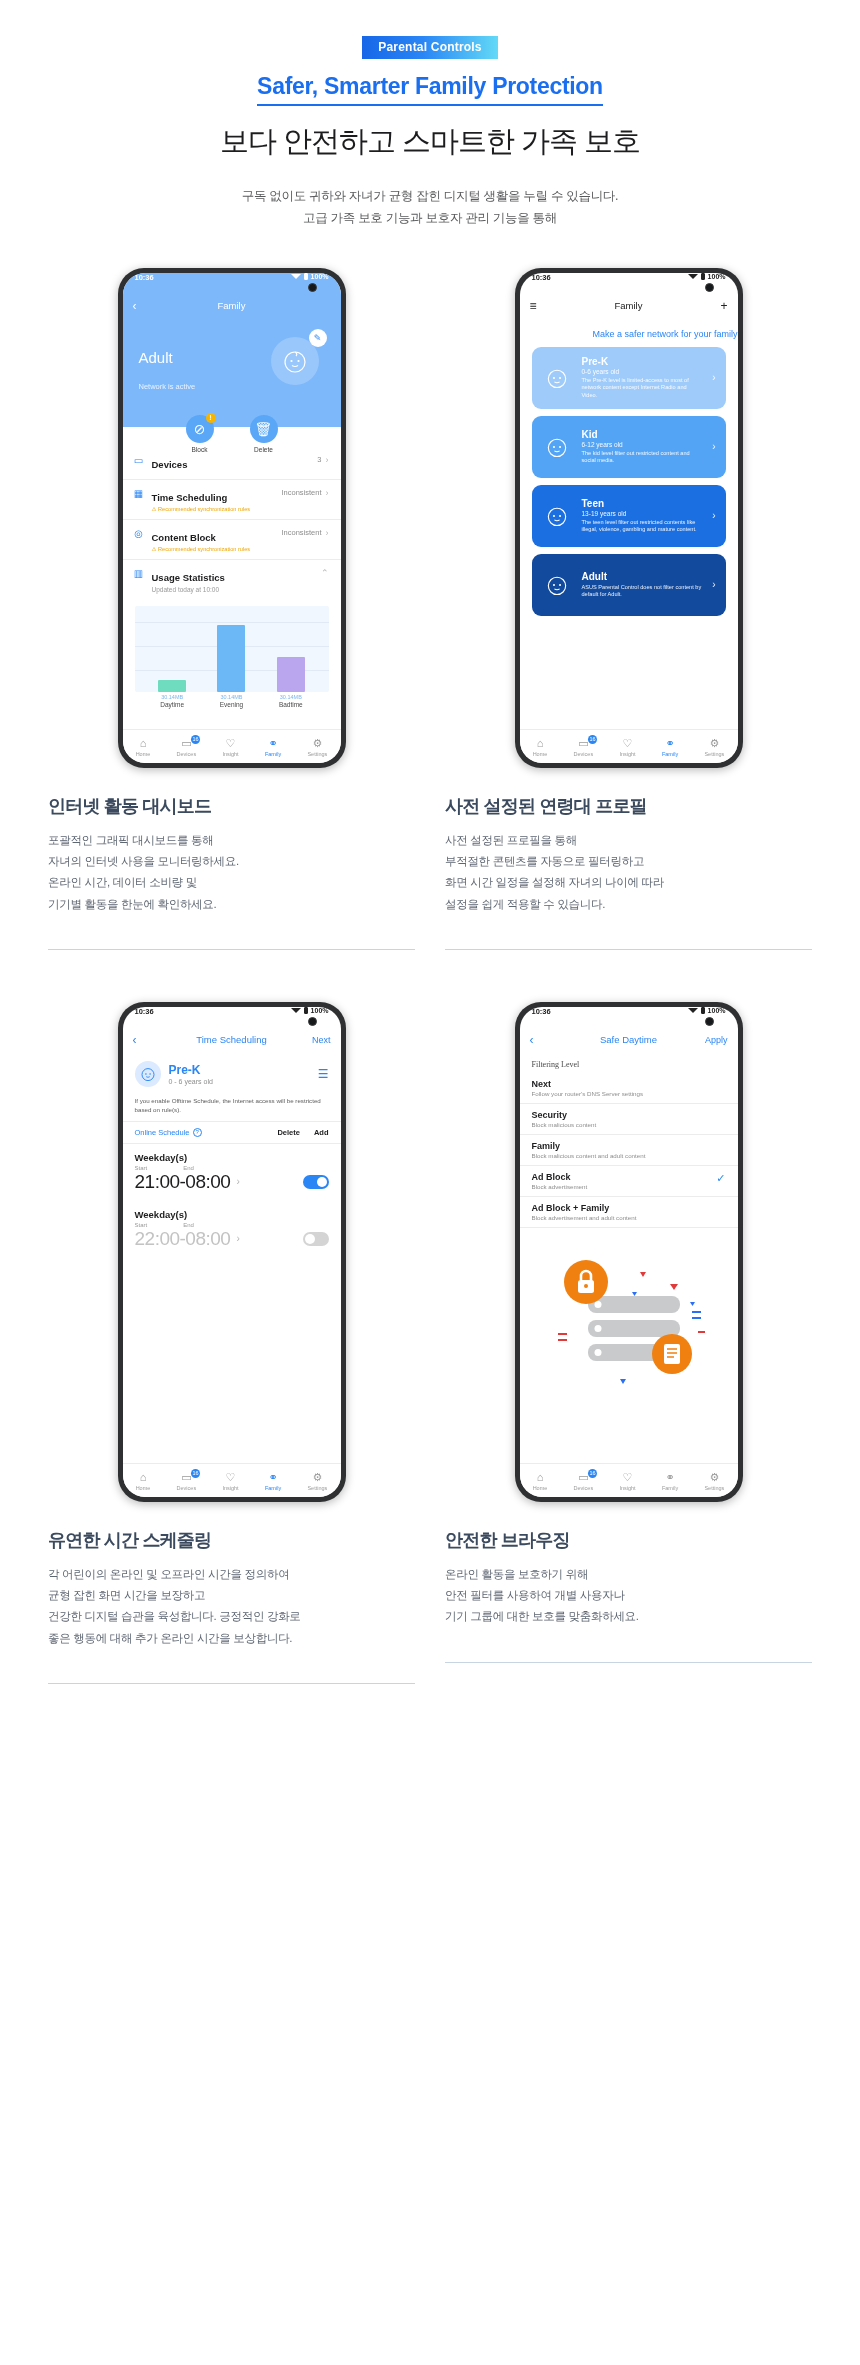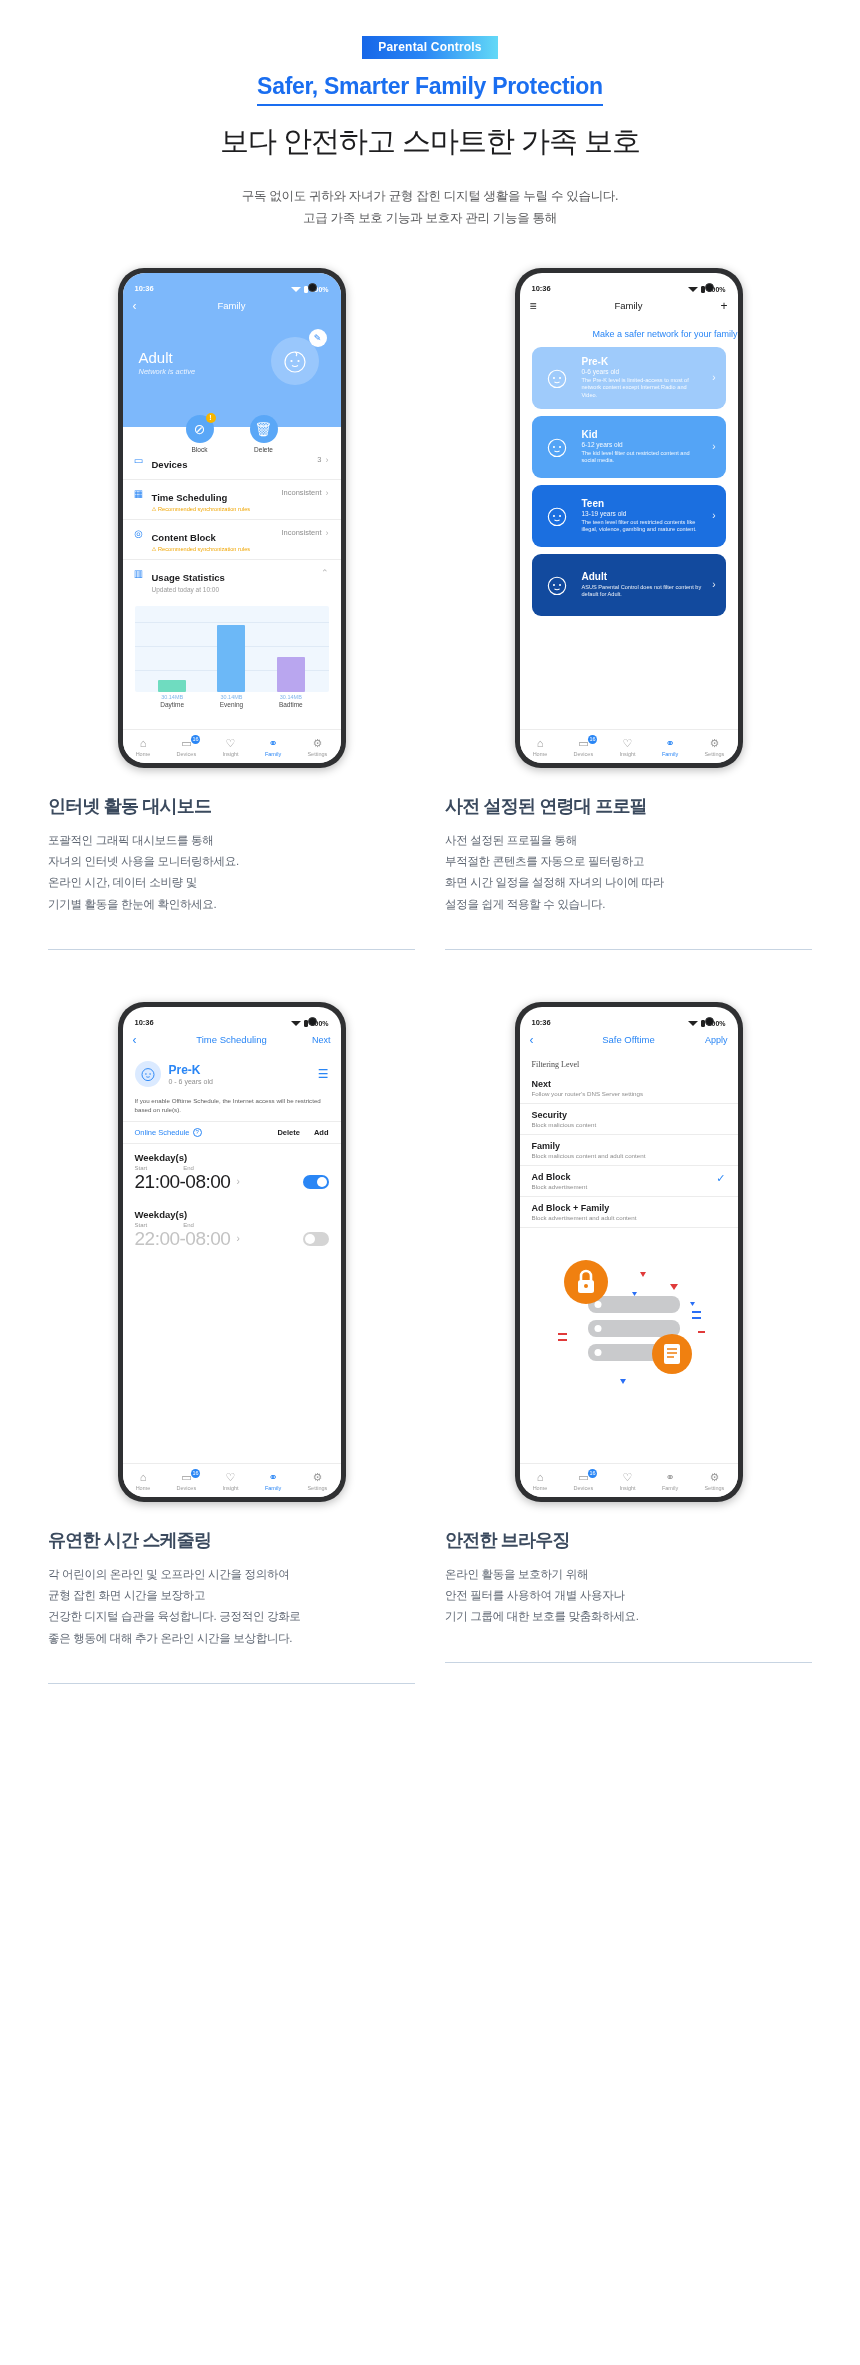--- a/index.html
+++ b/index.html
@@ -66,41 +66,41 @@
     overflow:hidden;
     position:relative;
   }
   .punch {
     position:absolute; top:10px; right:24px;
     width:9px; height:9px; border-radius:50%;
     background:#17181a; z-index:9;
     border:1.5px solid #3a3b3d;
   }
   .statusbar {
-    height:20px; display:flex; align-items:flex-end;
+    height:20px; display:flex; align-items:flex-start;
     justify-content:space-between; padding:0 12px;
     font-size:7.5px; font-weight:600;gap:48px;
   }
   .sb-right { display:flex; align-items:center; gap:3px; font-size:7px; }
   .wifi { width:0;height:0;border-left:5px solid transparent;border-right:5px solid transparent;border-top:5px solid currentColor; }
   .batt { width:4px;height:7px;border:1px solid currentColor;border-radius:1px;background:currentColor; }
 
   .navbar {
     height:26px; display:flex; align-items:center;
     justify-content:center; position:relative;
     font-size:9.5px; font-weight:500;
   }
   .navbar .lft { position:absolute; left:10px; font-size:12px; }
   .navbar .rgt { position:absolute; right:10px; font-size:12px; }
 
   
   .p1-head { background:#7db8fb; color:#fff; }
   .p1-hero { background:#7db8fb; height:108px; position:relative; padding:14px 16px 0; }
   .p1-name { font-size:15px; font-weight:500; color:#fff; margin-top:16px; }
-  .p1-sub { font-size:7.5px; color:#eaf3ff; margin-top:1px;font-style:italic; }
+  .p1-sub { font-size:7.5px; color:#eaf3ff; margin-top:16px; }
   .p1-avatar {
     position:absolute; right:22px; top:18px;
     width:48px;height:48px;border-radius:50%;
     background:rgba(255,255,255,.22);
     display:flex;align-items:center;justify-content:center;
   }
   .p1-pencil {
     position:absolute; right:14px; top:10px;
     width:18px;height:18px;border-radius:50%;
     background:#fff; display:flex;align-items:center;justify-content:center;
@@ -609,21 +609,21 @@
         <div class="statusbar">
           <span>10:36</span>
           <span class="sb-right">
             <span class="wifi"></span>
             <span class="batt"></span>
             <span>100%</span>
           </span>
         </div>
         <div class="navbar">
           <span class="lft" style="color:#2a86f5">‹</span>
-          <span class="p3-top">Safe Offtime</span>
+          <span class="p3-top">Safe Daytime</span>
           <span class="rgt" style="color:#2a86f5;font-size:9px">Apply</span>
         </div>
         <div class="fl-head">Filtering Level</div>
         <div id="p4opts">
             <div class="fl-row">
               <div>
                 <div class="fl-t">Next</div>
                 <div class="fl-s">Follow your router's DNS  Server settings</div>
               </div>
             </div>

